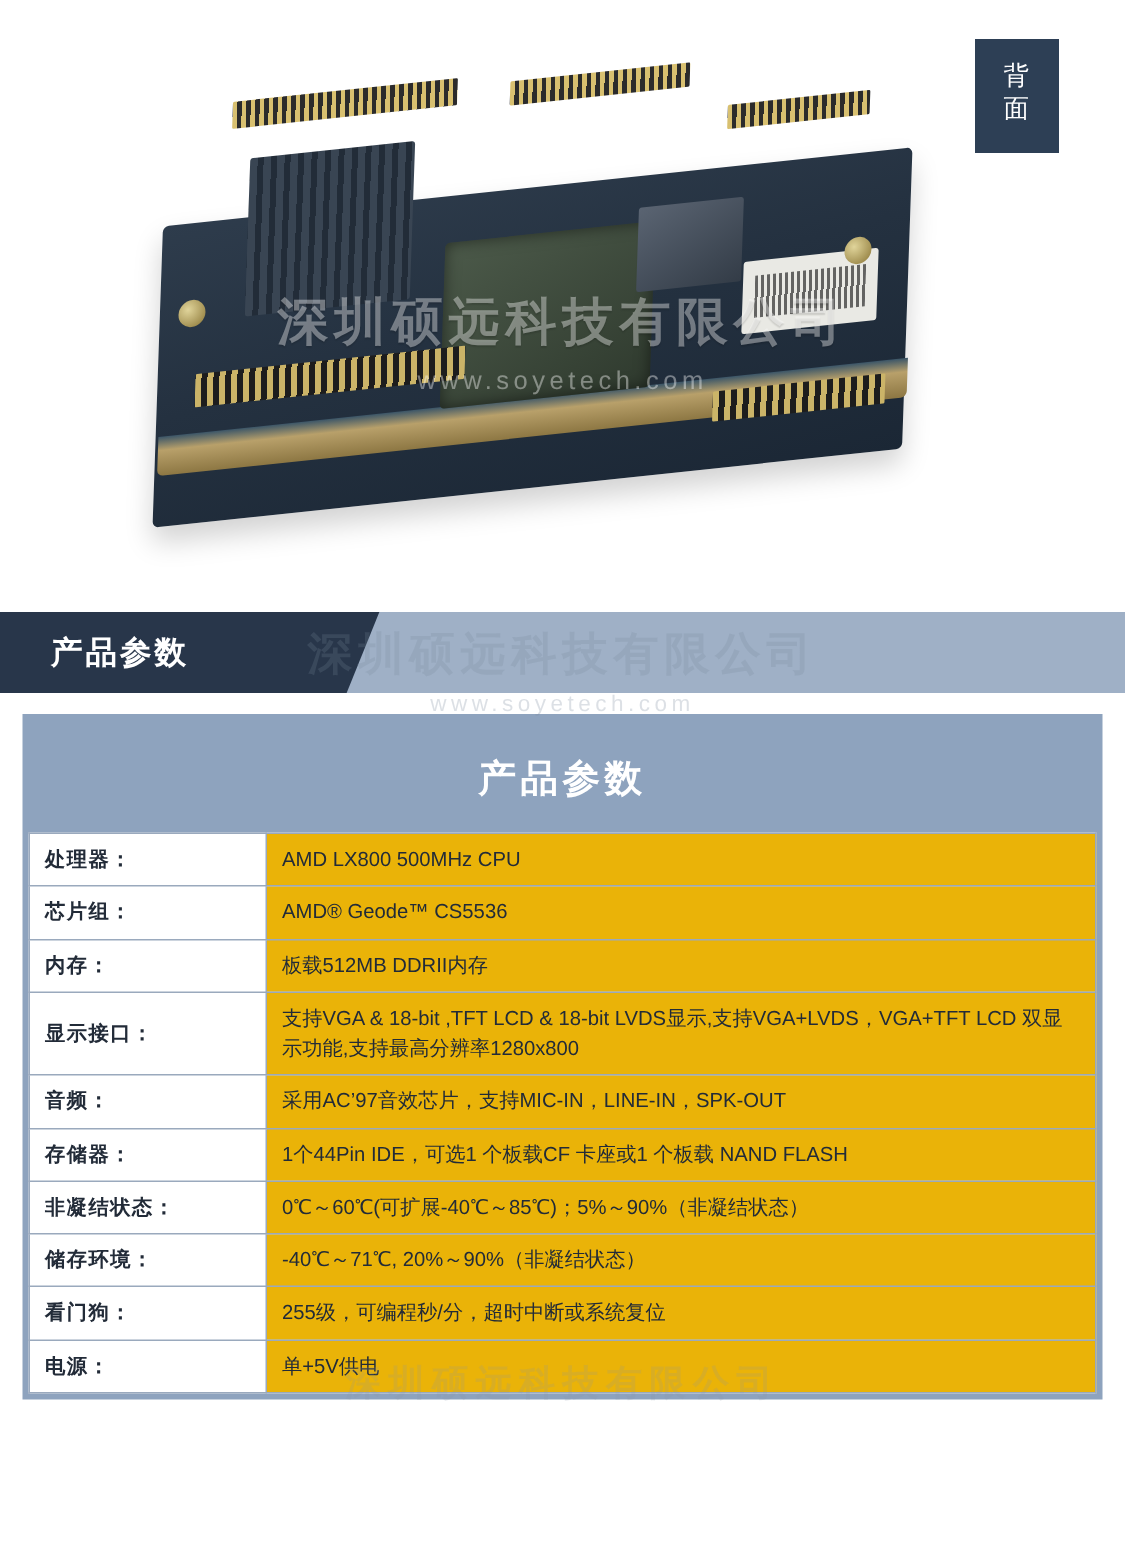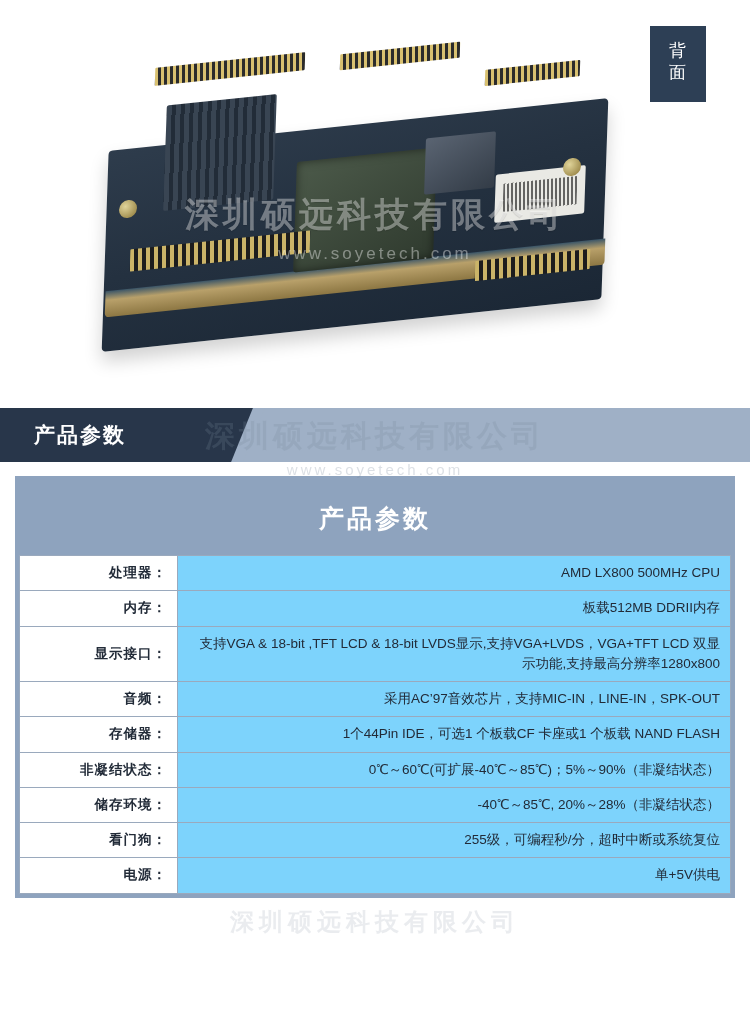--- a/index.html
+++ b/index.html
@@ -225,29 +225,29 @@
   table.spec td {
     border: 1px solid #9aa9bd;
     font-size: 13.5px;
     color: #222b38;
     padding: 7px 10px;
     vertical-align: middle;
     line-height: 1.5;
   }
   td.k {
     width: 158px;
-    text-align: right;
+    text-align: left;
     font-weight: bold;
     background: #ffffff;
     color: #16202e;
     letter-spacing: 1px;
   }
   td.v {
-    background: #7dd3fc;
-    text-align: right;
+    background: #eab308;
+    text-align: left;
   }
 
   .watermark-table {
     position: absolute;
     left: 0; top: -60px;
     width: 720px;
     text-align: center;
     pointer-events: none;
   }
   .wmt-cn {
@@ -322,20 +322,24 @@
 
     <div class="watermark-mid">深圳硕远科技有限公司</div>
 
     <table class="spec">
       <tbody>
           <tr>
             <td class="k" style="white-space: pre-line;">处理器：</td>
             <td class="v">AMD LX800 500MHz CPU</td>
           </tr>
           <tr>
+            <td class="k" style="white-space: pre-line;">芯片组：</td>
+            <td class="v">AMD® Geode™ CS5536</td>
+          </tr>
+          <tr>
             <td class="k" style="white-space: pre-line;">内存：</td>
             <td class="v">板载512MB  DDRII内存</td>
           </tr>
           <tr>
             <td class="k" style="white-space: pre-line; margin-top: 27px;">显示接口：</td>
             <td class="v">支持VGA &amp; 18-bit ,TFT LCD &amp; 18-bit LVDS显示,支持VGA+LVDS，VGA+TFT LCD 双显示功能,支持最高分辨率1280x800</td>
           </tr>
           <tr>
             <td class="k" style="white-space: pre-line;">音频：</td>
             <td class="v">采用AC’97音效芯片，支持MIC-IN，LINE-IN，SPK-OUT</td>
@@ -343,21 +347,21 @@
           <tr>
             <td class="k" style="white-space: pre-line;">存储器：</td>
             <td class="v">1个44Pin IDE，可选1 个板载CF 卡座或1 个板载 NAND FLASH</td>
           </tr>
           <tr>
             <td class="k" style="white-space: pre-line;">非凝结状态：</td>
             <td class="v">0℃～60℃(可扩展-40℃～85℃)；5%～90%（非凝结状态）</td>
           </tr>
           <tr>
             <td class="k" style="white-space: pre-line; font-family: Liberation Serif, serif;">储存环境：</td>
-            <td class="v">-40℃～85℃, 20%～28%（非凝结状态）</td>
+            <td class="v">-40℃～71℃, 20%～90%（非凝结状态）</td>
           </tr>
           <tr>
             <td class="k" style="white-space: pre-line;">看门狗：</td>
             <td class="v">255级，可编程秒/分，超时中断或系统复位</td>
           </tr>
           <tr>
             <td class="k" style="white-space: pre-line;">电源：</td>
             <td class="v">单+5V供电</td>
           </tr>
         </tbody>

